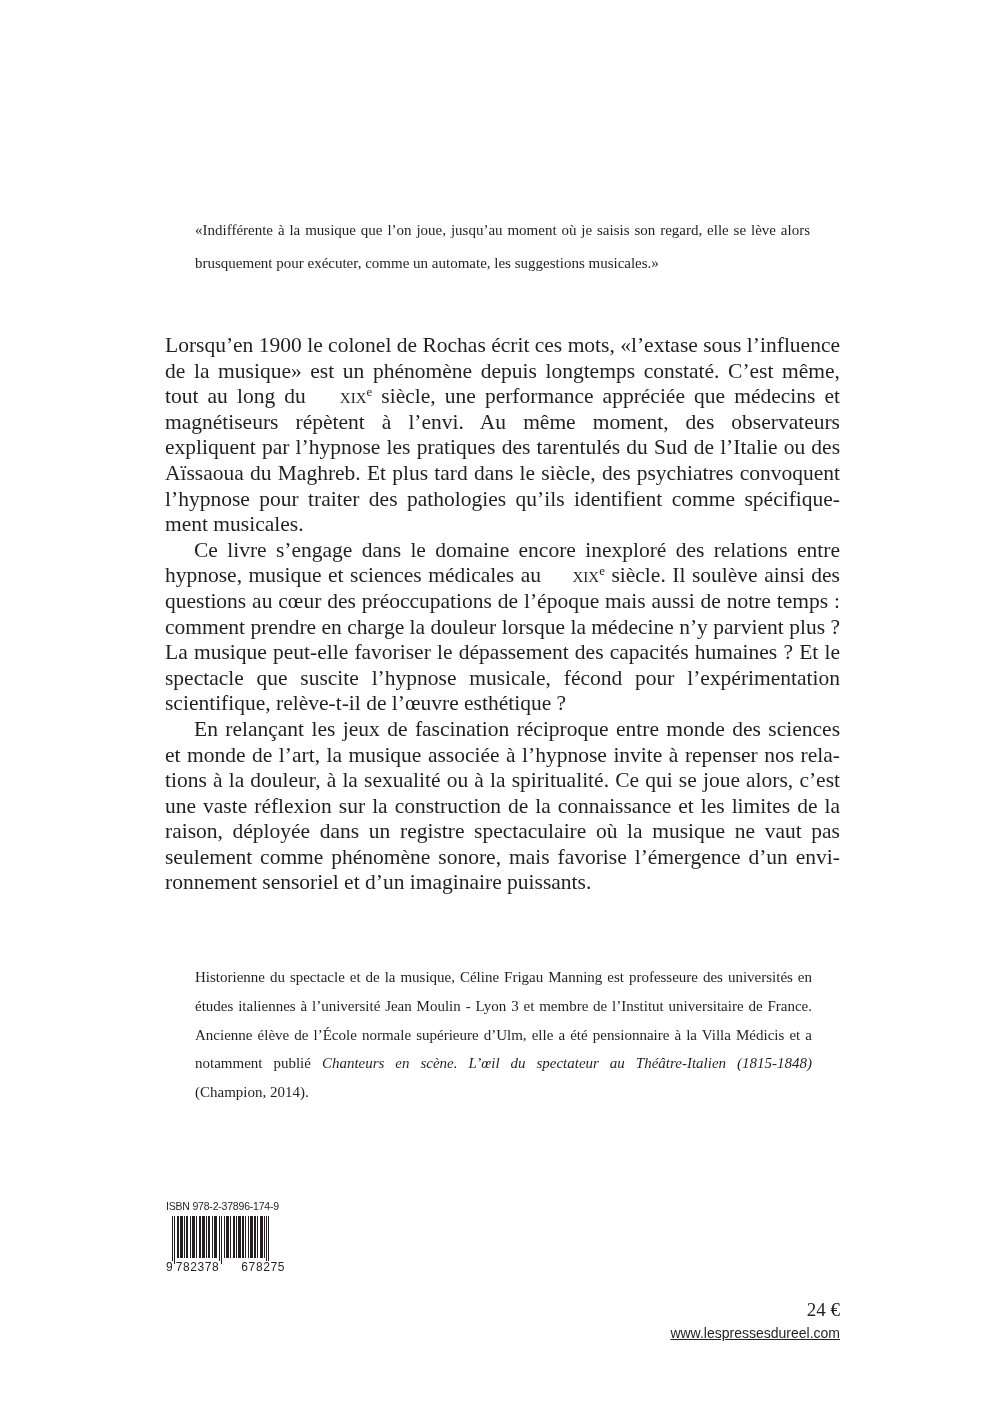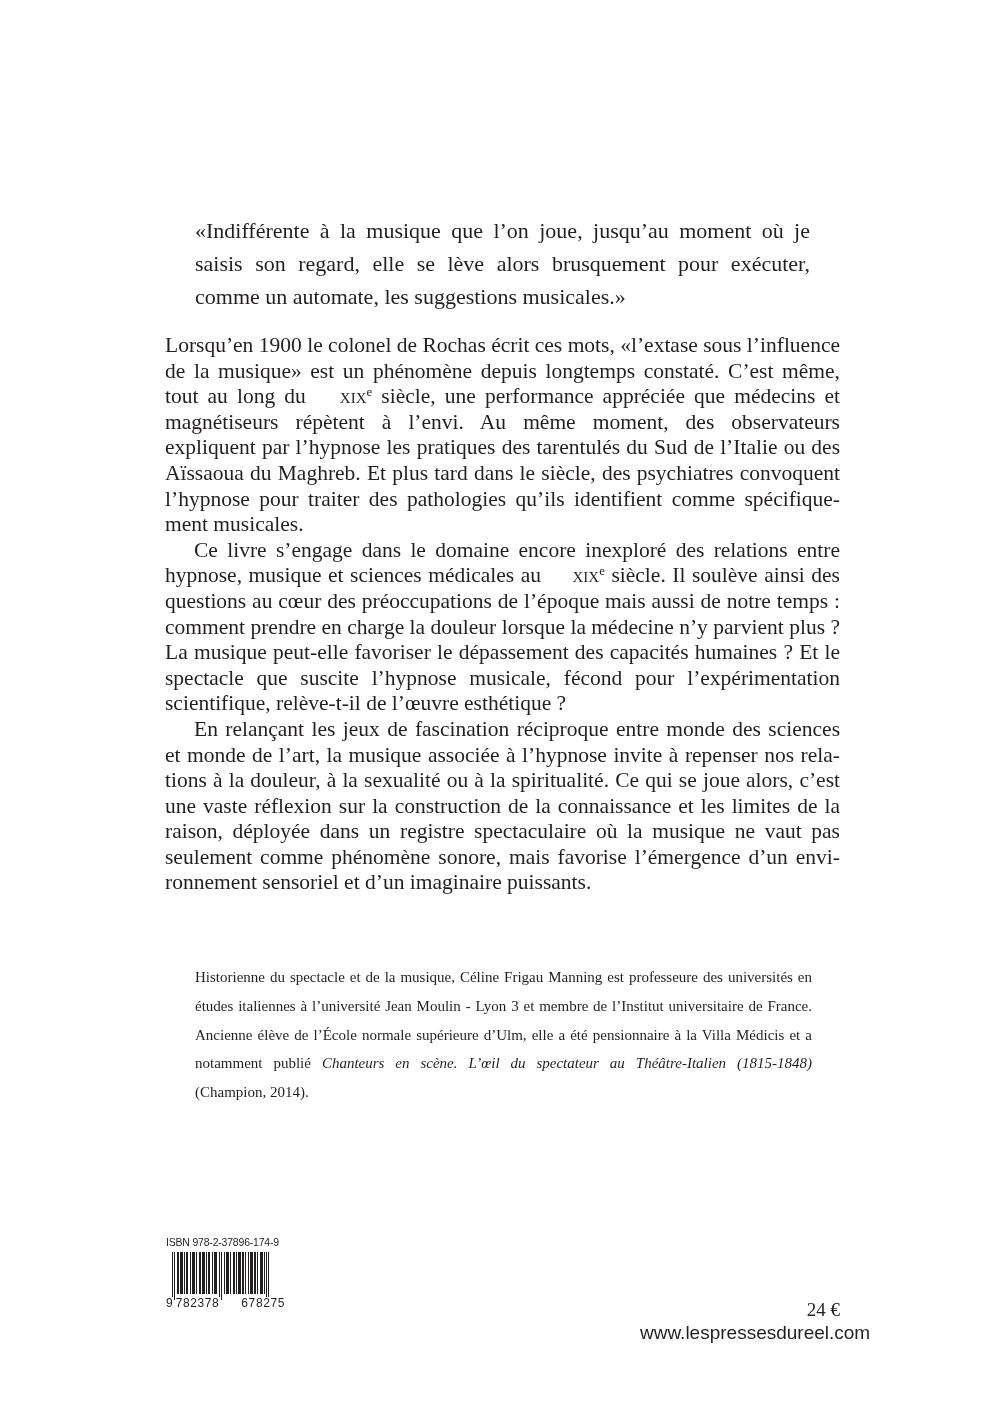--- a/index.html
+++ b/index.html
@@ -10,21 +10,21 @@
     position: relative;
     overflow: hidden;
     color: #231f20;
     font-family: "Liberation Serif", "DejaVu Serif", serif;
   }
   .quote {
     position: absolute;
     left: 195px;
     top: 214px;
     width: 615px;
-    font-size: 22px;
+    font-size: 15px;
     line-height: 33px;
     text-align: justify;
     text-align-last: left;
   }
   .quote p { margin: 0; }
   .body-text {
     position: absolute;
     left: 165px;
     top: 333px;
     width: 675px;
@@ -45,21 +45,21 @@
     text-align: justify;
   }
   .bio p { margin: 0; }
   .bio em { font-style: italic; }
   .sc { font-variant: small-caps; margin-left: 25px; }
   sup.e { font-size: 0.6em; vertical-align: 0.55em; line-height: 0; }
 
   .isbn-block {
     position: absolute;
     left: 166px;
-    top: 1236px;
+    top: 1200px;
     width: 112px;
   }
   .isbn-label {
     font-family: "Liberation Sans", "DejaVu Sans", sans-serif;
     font-size: 10.5px;
     letter-spacing: -0.2px;
     color: #231f20;
     white-space: nowrap;
     line-height: 12px;
   }
@@ -97,22 +97,23 @@
     font-size: 19px;
     line-height: 22px;
   }
   .website {
     position: absolute;
     left: 640px;
     top: 1325px;
     width: 200px;
     text-align: right;
     font-family: "Liberation Sans", "DejaVu Sans", sans-serif;
-    font-size: 19px;
+    font-size: 14px;
     line-height: 16px;
+    text-decoration: underline;
   }
 </style>
 </head>
 <body>
 
 <div class="quote">
   <p>«Indifférente à la musique que l’on joue, jusqu’au moment où je saisis son regard, elle se lève alors brusquement pour exécuter, comme un automate, les suggestions musicales.»</p>
 </div>
 
 <div class="body-text">

